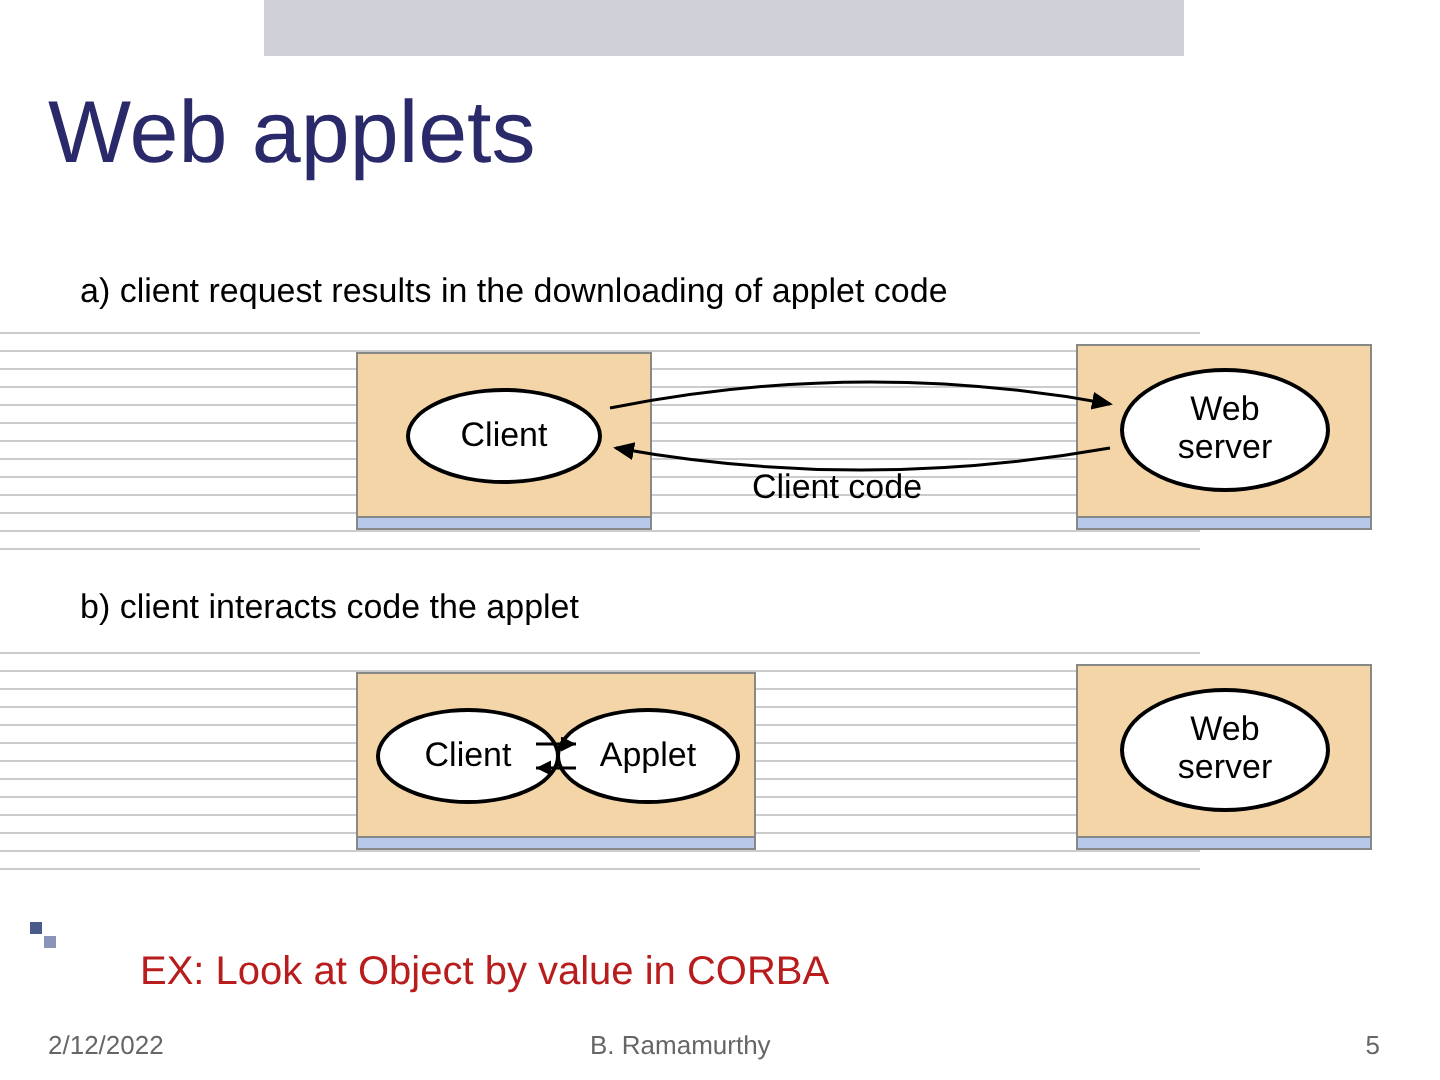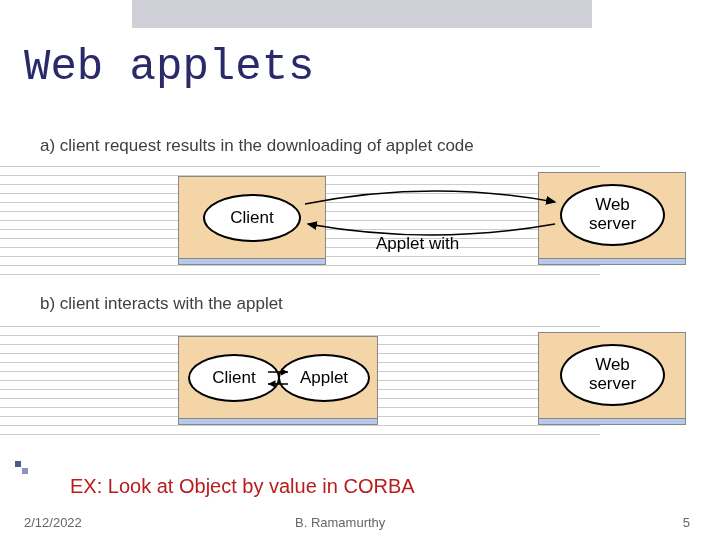--- a/index.html
+++ b/index.html
@@ -17,21 +17,21 @@
     width: 460px; height: 28px;
     background: #d0d0d8;
   }
   .title {
     position: absolute;
     top: 42px;
     left: 24px;
     font-size: 44px;
     font-weight: 400;
     color: #2a2a6a;
-    font-family: Liberation Mono, monospace;
+    font-family: Liberation Sans, sans-serif;
     text-align: center;
   }
   .content {
     position: absolute;
     top: 108px;
     left: 0;
     width: 720px;
   }
   .grid-band {
     position: relative;
@@ -39,21 +39,21 @@
     height: 110px;
     background-image: repeating-linear-gradient(
       to bottom,
       #ccc 0, #ccc 1px,
       transparent 1px, transparent 9px
     );
   }
   .caption {
     position: absolute;
     font-size: 17px;
-    color: #404040;
+    color: #000000;
     font-family: Arial, Helvetica, sans-serif;
   }
   .box {
     position: absolute;
     background: #f4d5a8;
     border: 1px solid #888;
   }
   .ellipse {
     position: absolute;
     border: 2px solid #000;
@@ -120,34 +120,34 @@
       <span>Client</span>
     </div>
 
     <div class="box" style="left:538px; top:6px; width:148px; height:89px;"></div>
     <div class="box" style="left:538px; top:92px; width:148px; height:7px; background:#b8c8e8;"></div>
     <div class="ellipse" style="left:560px; top:18px; width:105px; height:62px; flex-direction:column; line-height:1.1;">
       <span>Web</span>
       <span>server</span>
     </div>
 
-    <div class="label" style="left:376px; top:68px;">Applet with</div>
+    <div class="label" style="left:376px; top:68px;">Client code</div>
 
     <svg class="arrows" style="left:300px; top:18px; width:260px; height:70px;">
       <defs>
         <marker id="ah" markerWidth="8" markerHeight="8" refX="6" refY="3" orient="auto">
           <path d="M0,0 L7,3 L0,6 Z" fill="#000"></path>
         </marker>
       </defs>
       <path d="M 5 20 Q 130 -5 255 18" fill="none" stroke="#000" stroke-width="1.5" marker-end="url(#ah)"></path>
       <path d="M 255 40 Q 130 62 8 40" fill="none" stroke="#000" stroke-width="1.5" marker-end="url(#ah)"></path>
     </svg>
   </div>
 
-  <div class="caption" style="top:186px; left:40px;">b) client  interacts with the applet</div>
+  <div class="caption" style="top:186px; left:40px;">b) client  interacts code the applet</div>
 
   <div class="grid-band" style="position:absolute; top:218px;">
 
     <div class="box" style="left:178px; top:10px; width:200px; height:85px;"></div>
     <div class="box" style="left:178px; top:92px; width:200px; height:7px; background:#b8c8e8;"></div>
     <div class="ellipse" style="left:188px; top:28px; width:92px; height:48px;">
       <span>Client</span>
     </div>
     <div class="ellipse" style="left:278px; top:28px; width:92px; height:48px;">
       <span>Applet</span>

